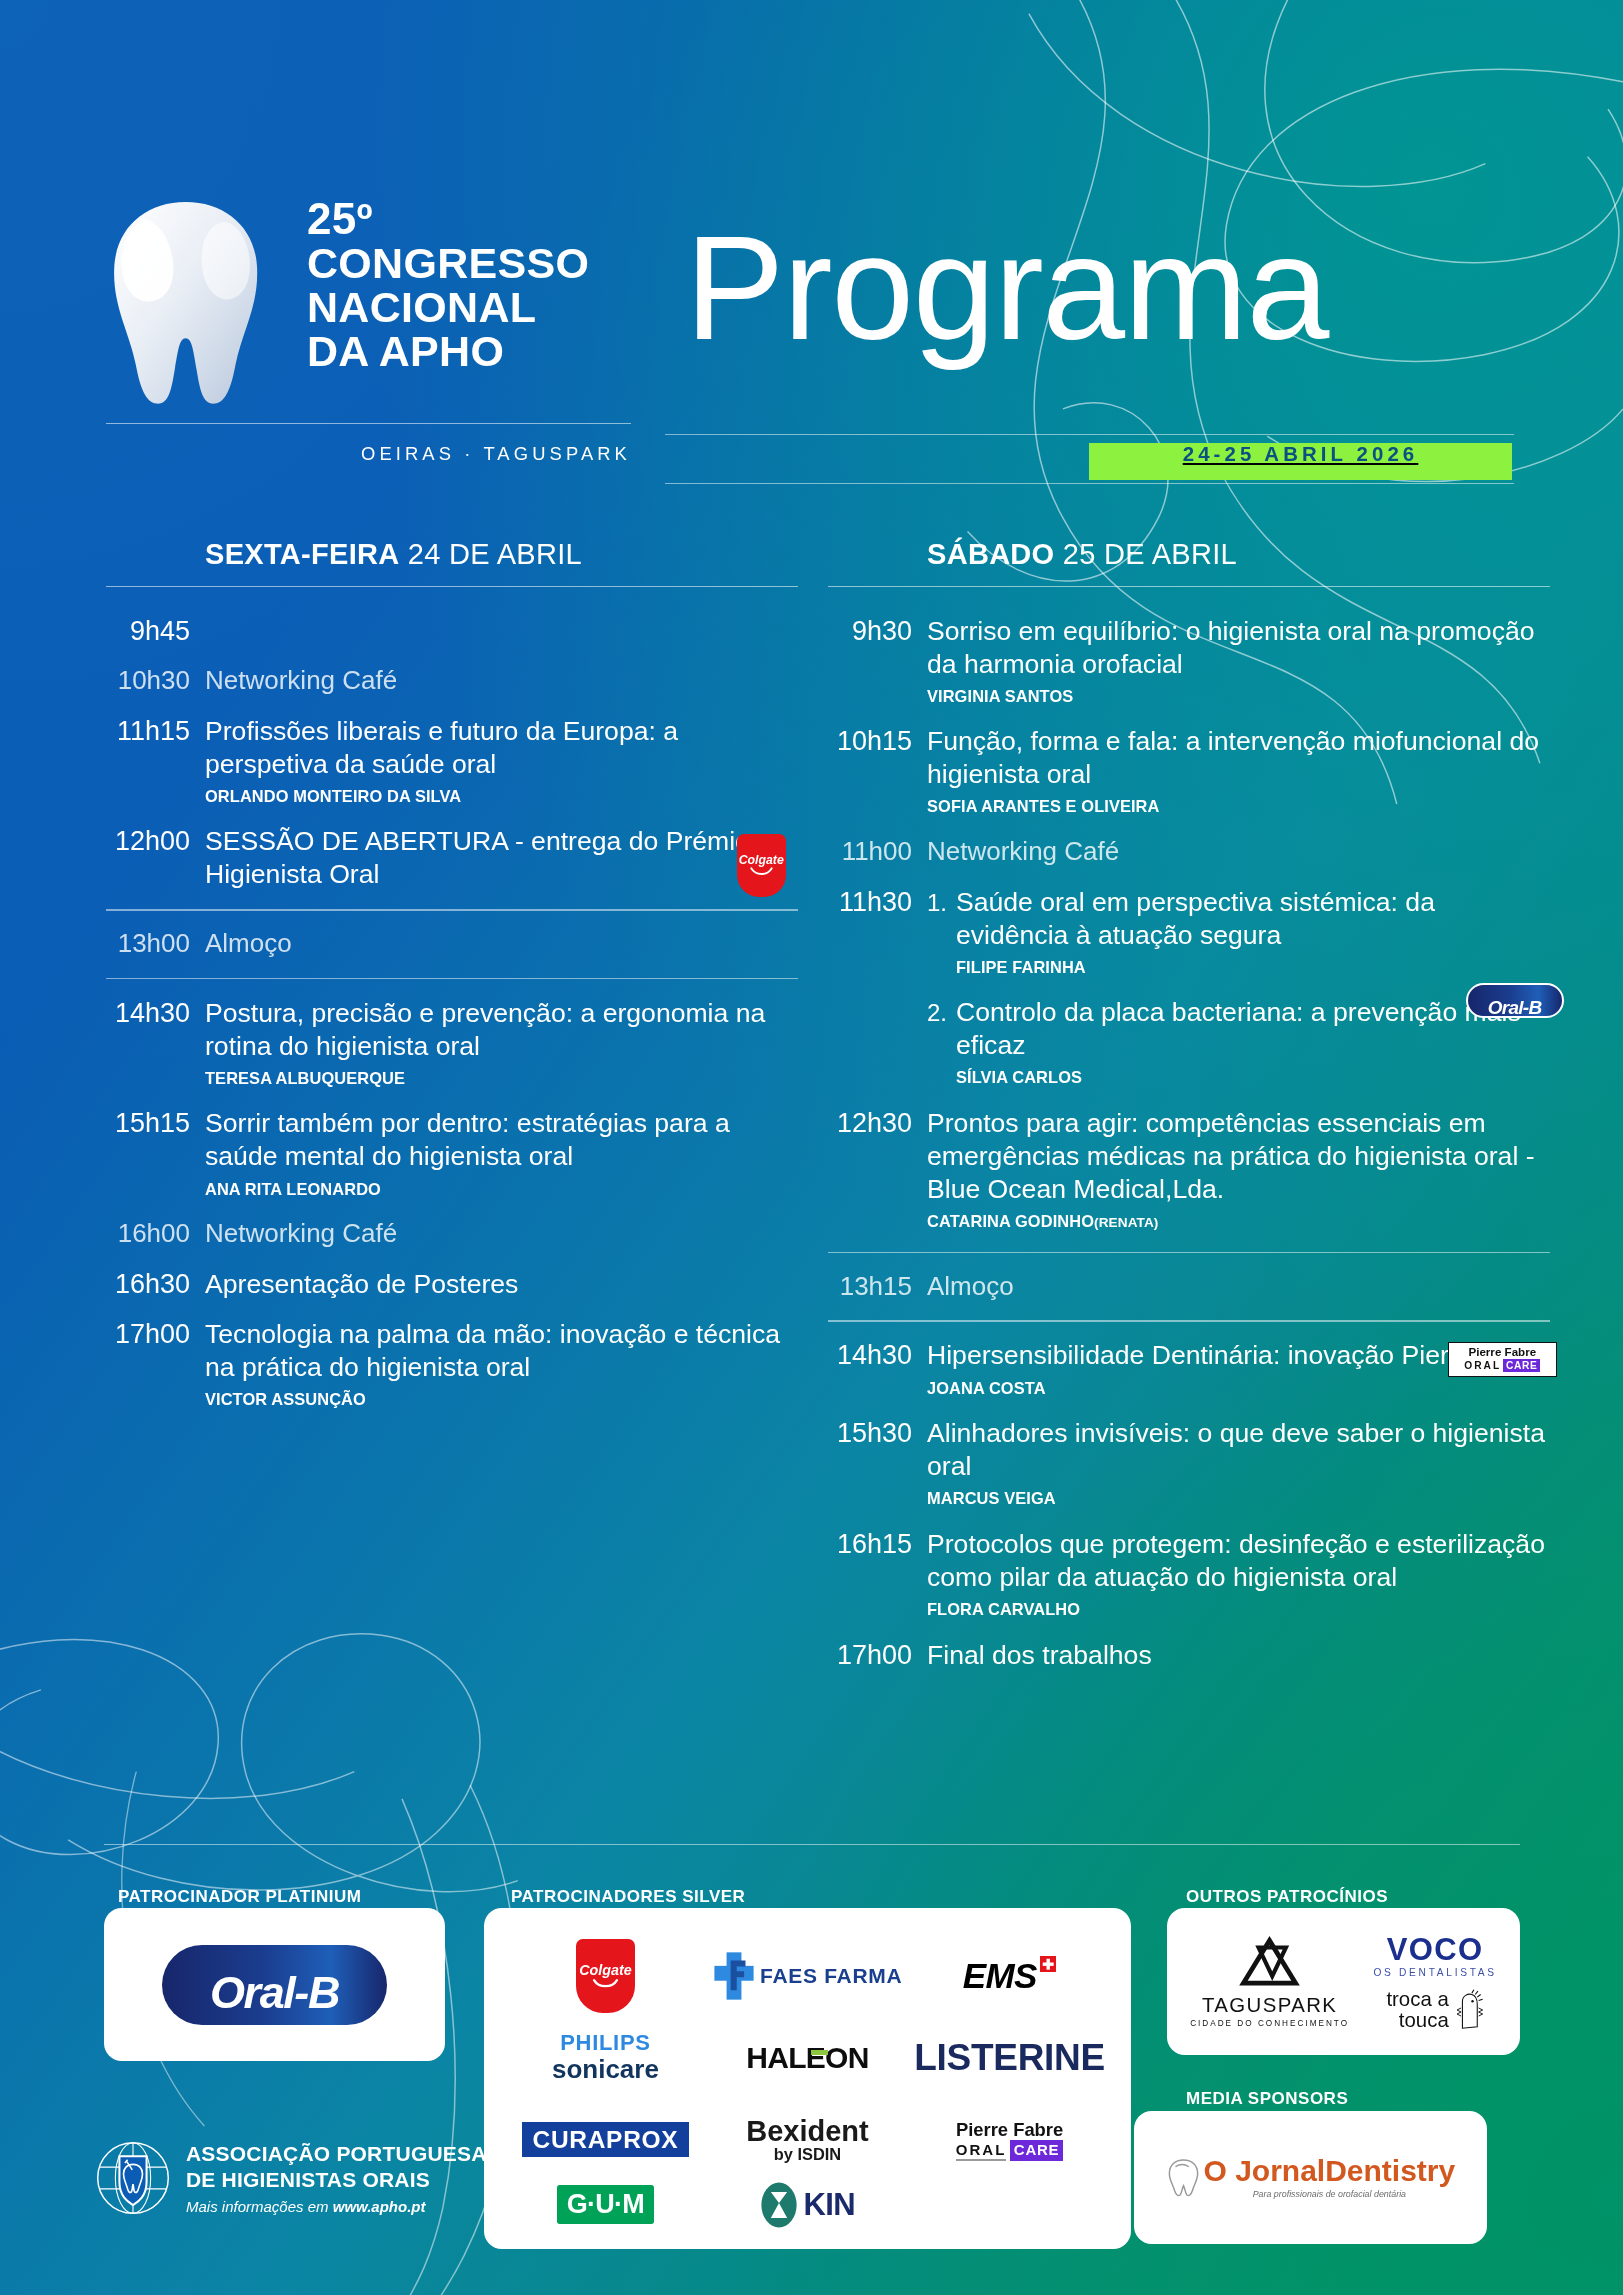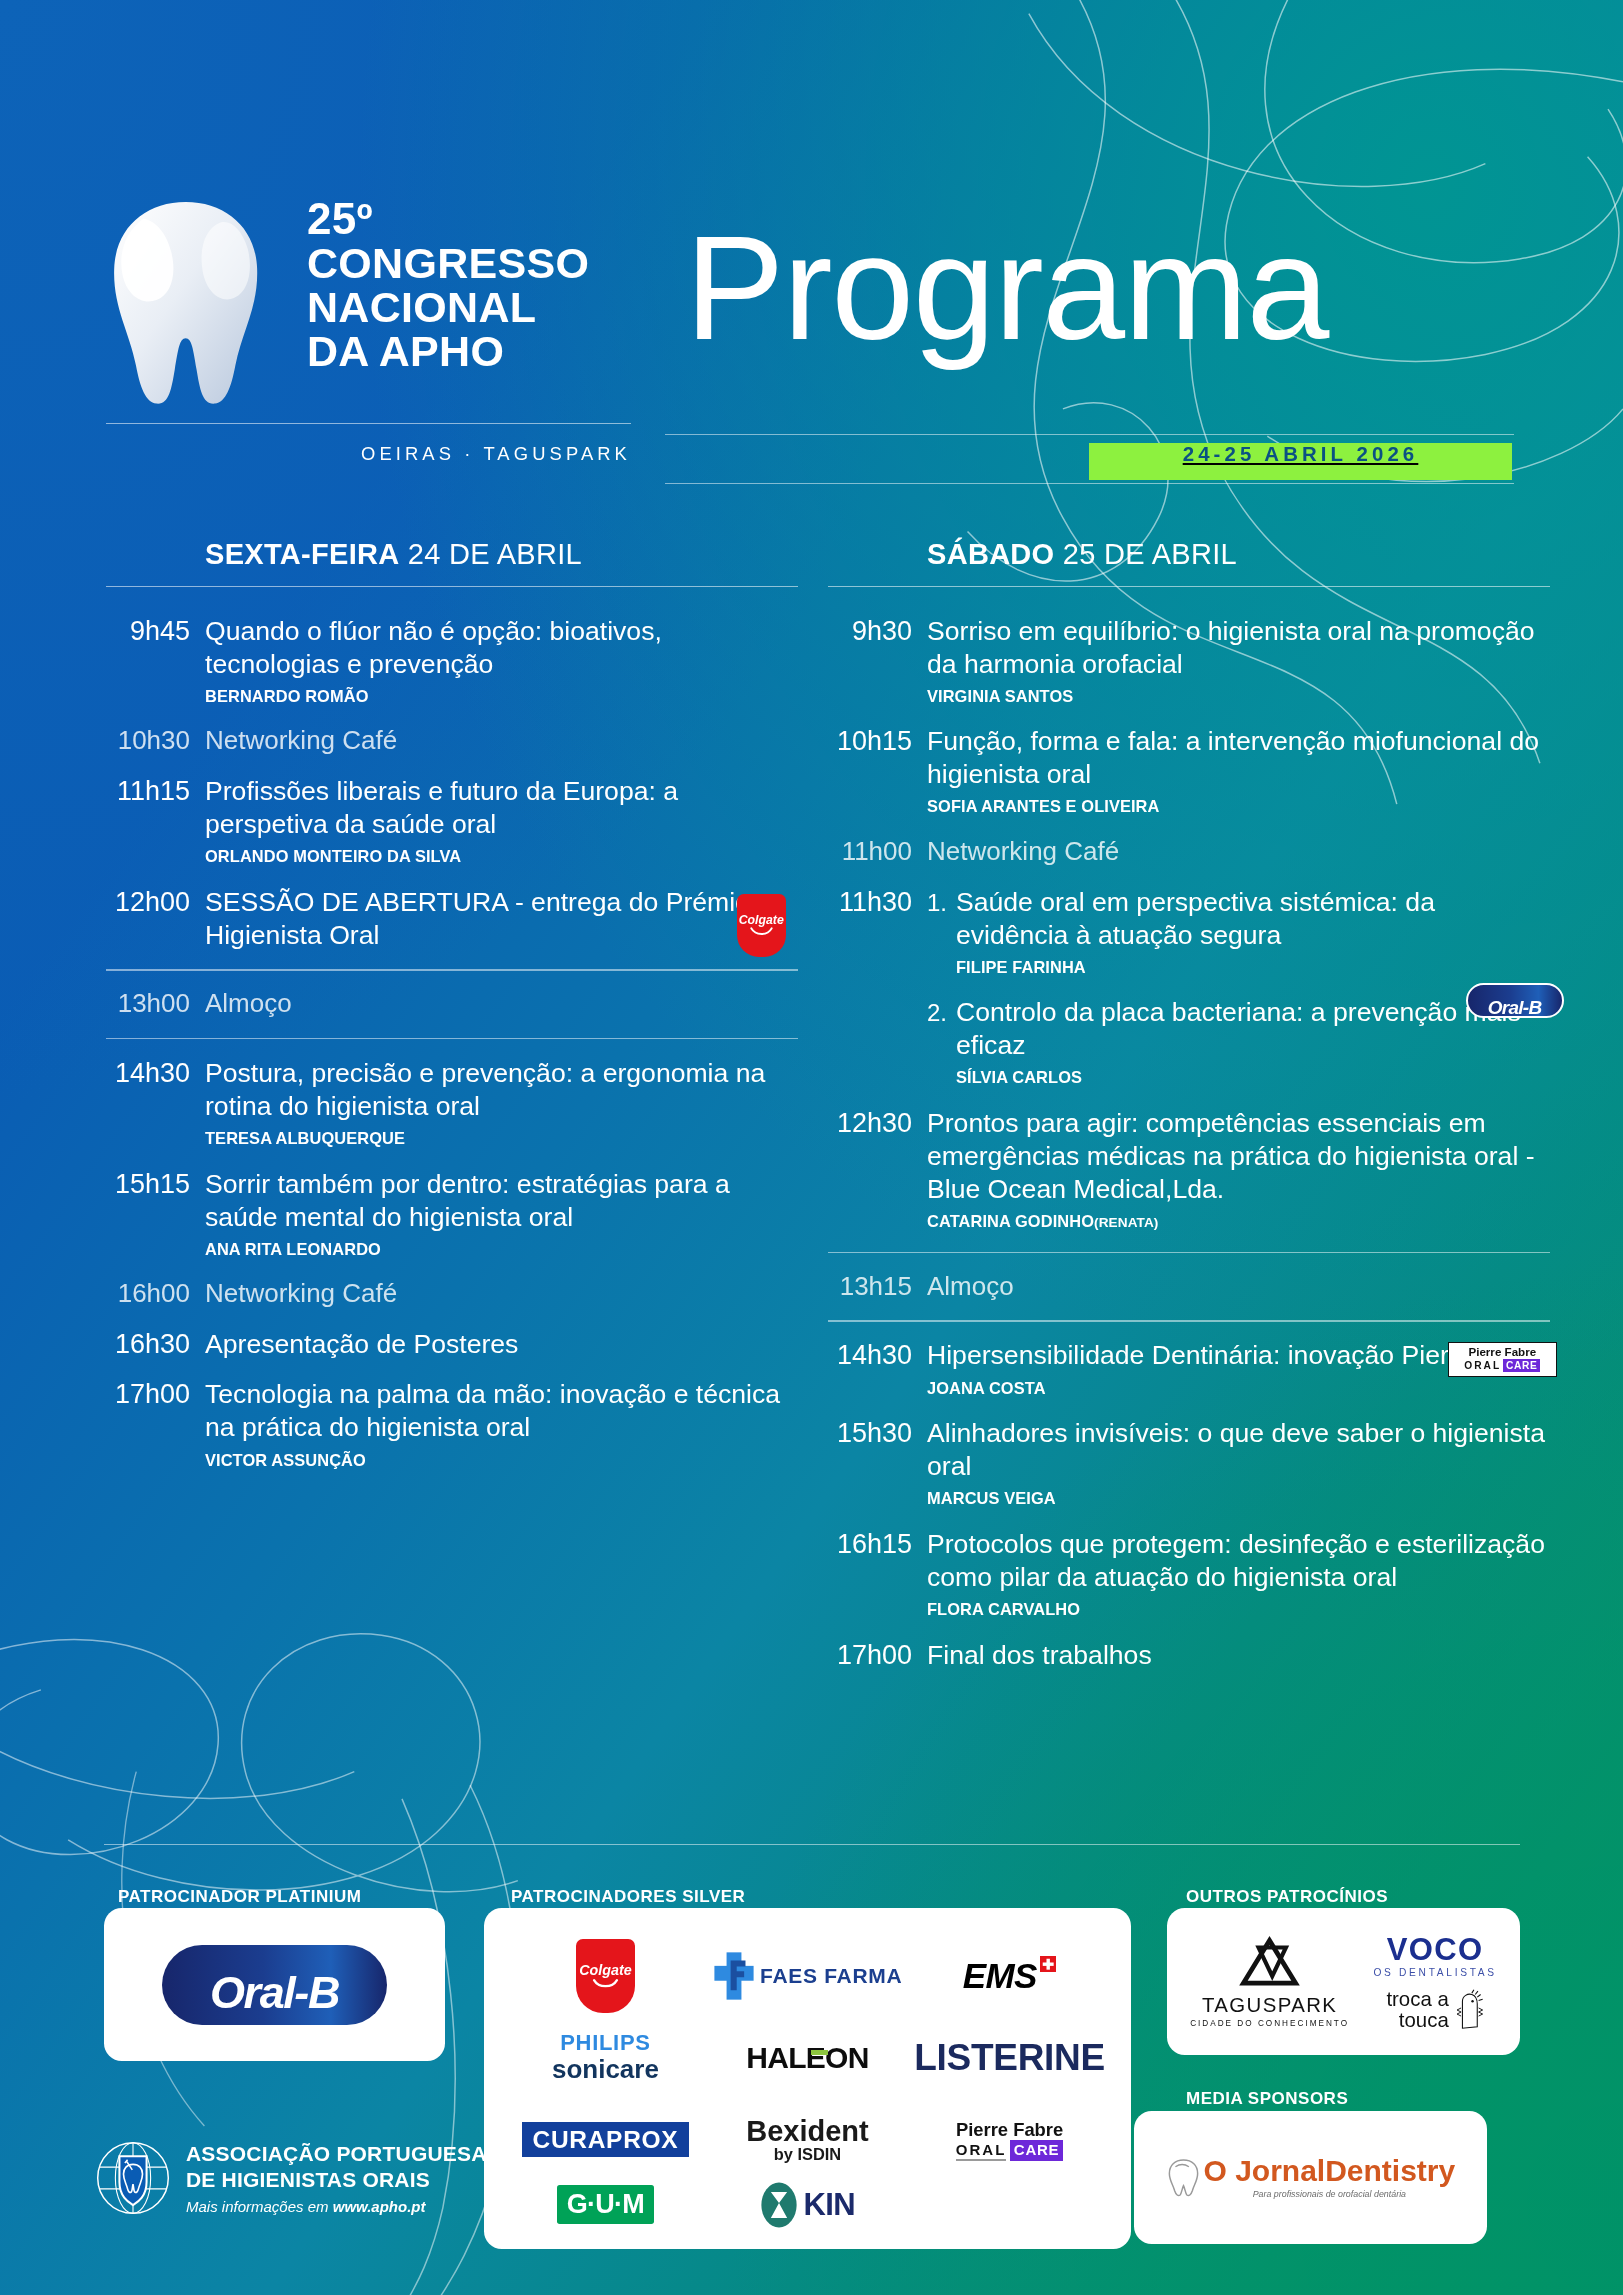--- a/index.html
+++ b/index.html
@@ -207,24 +207,20 @@
     <div class="day-title">
       <b>SEXTA-FEIRA</b>
       <span class="light">24 DE ABRIL</span>
     </div>
     <div class="day-rule"></div>
     <div class="rows">
 
 
       <div class="row">
         <div class="time">9h45</div>
-        <div class="body">
-          <div class="title">Quando o flúor não é opção: bioativos, tecnologias e prevenção</div>
-          <div class="speaker">BERNARDO ROMÃO</div>
-        </div>
       </div>
 
       <div class="row break">
         <div class="time">10h30</div>
         <div class="body">
             <div class="title">Networking Café</div>
           </div>
       </div>
 
       <div class="row">

